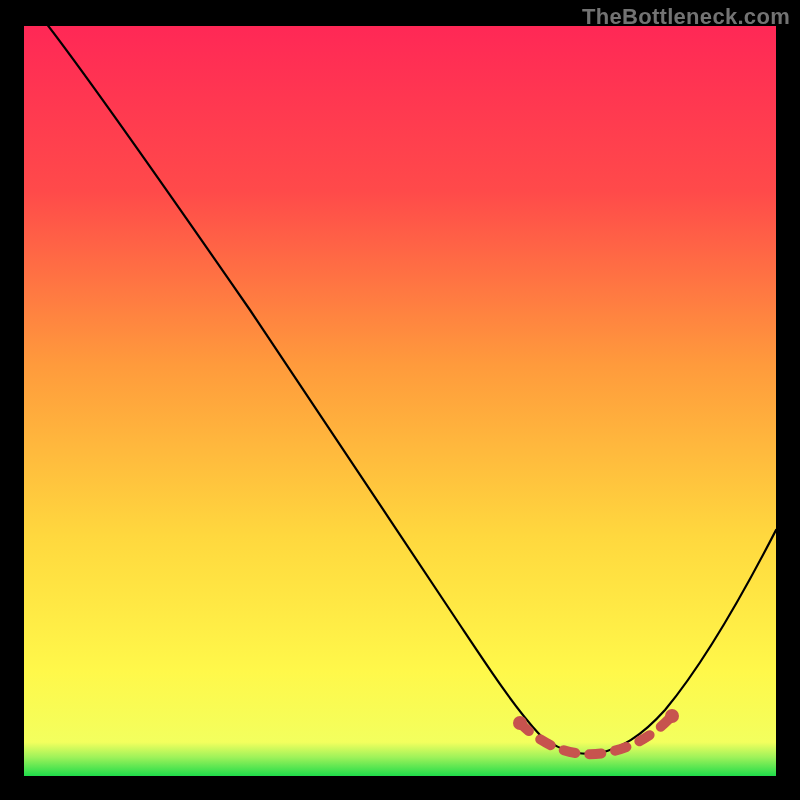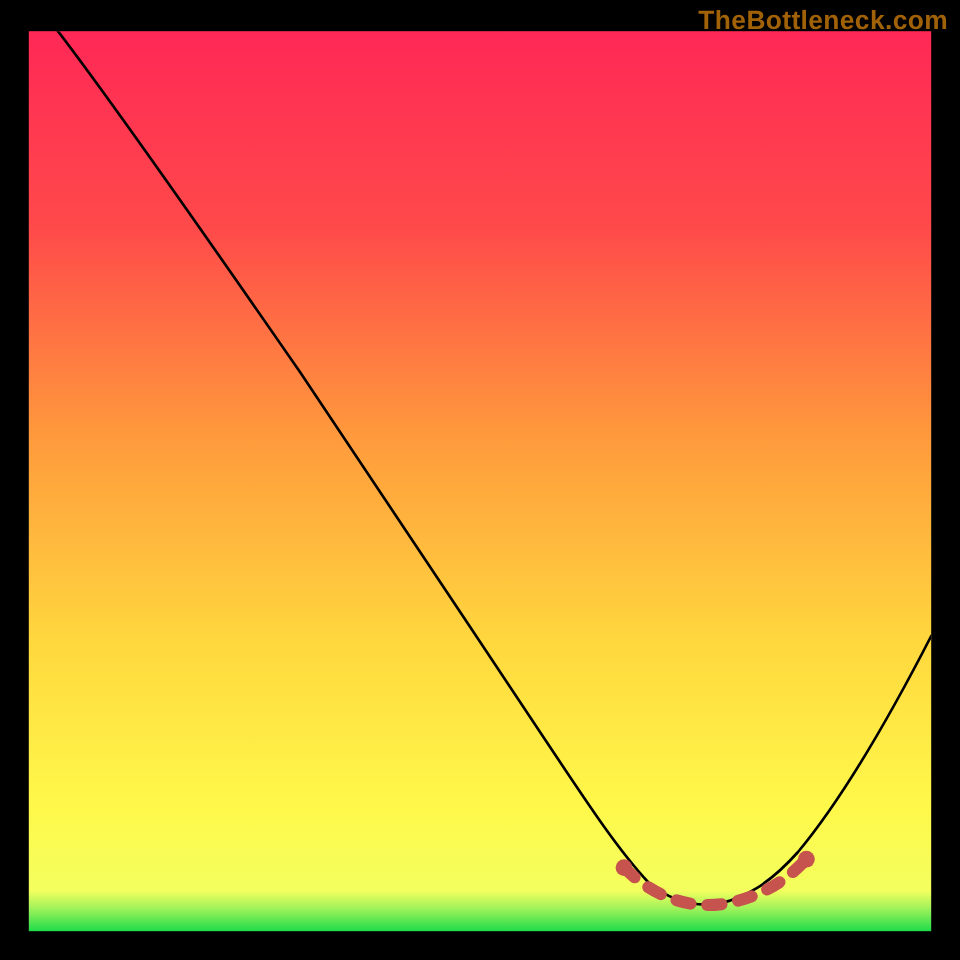--- a/index.html
+++ b/index.html
@@ -5,21 +5,21 @@
   * { margin: 0; padding: 0; box-sizing: border-box; }
   html, body { width: 800px; height: 800px; overflow: hidden; background: #fff; }
   .wrap { position: relative; width: 800px; height: 800px; }
   .watermark {
     position: absolute;
     top: 4px;
     right: 10px;
     font-family: Arial, Helvetica, sans-serif;
     font-size: 22px;
     font-weight: bold;
-    color: #a16207;
+    color: #737373;
     letter-spacing: 0.3px;
     z-index: 5;
   }
   svg.plot { position: absolute; left: 0; top: 0; }
   .curve { fill: none; stroke: #000; stroke-width: 2.2; stroke-linejoin: round; stroke-linecap: round; }
   .marker-dashed-region path {
     fill: none;
     stroke: #c7534e;
     stroke-width: 10;
     stroke-linecap: round;

